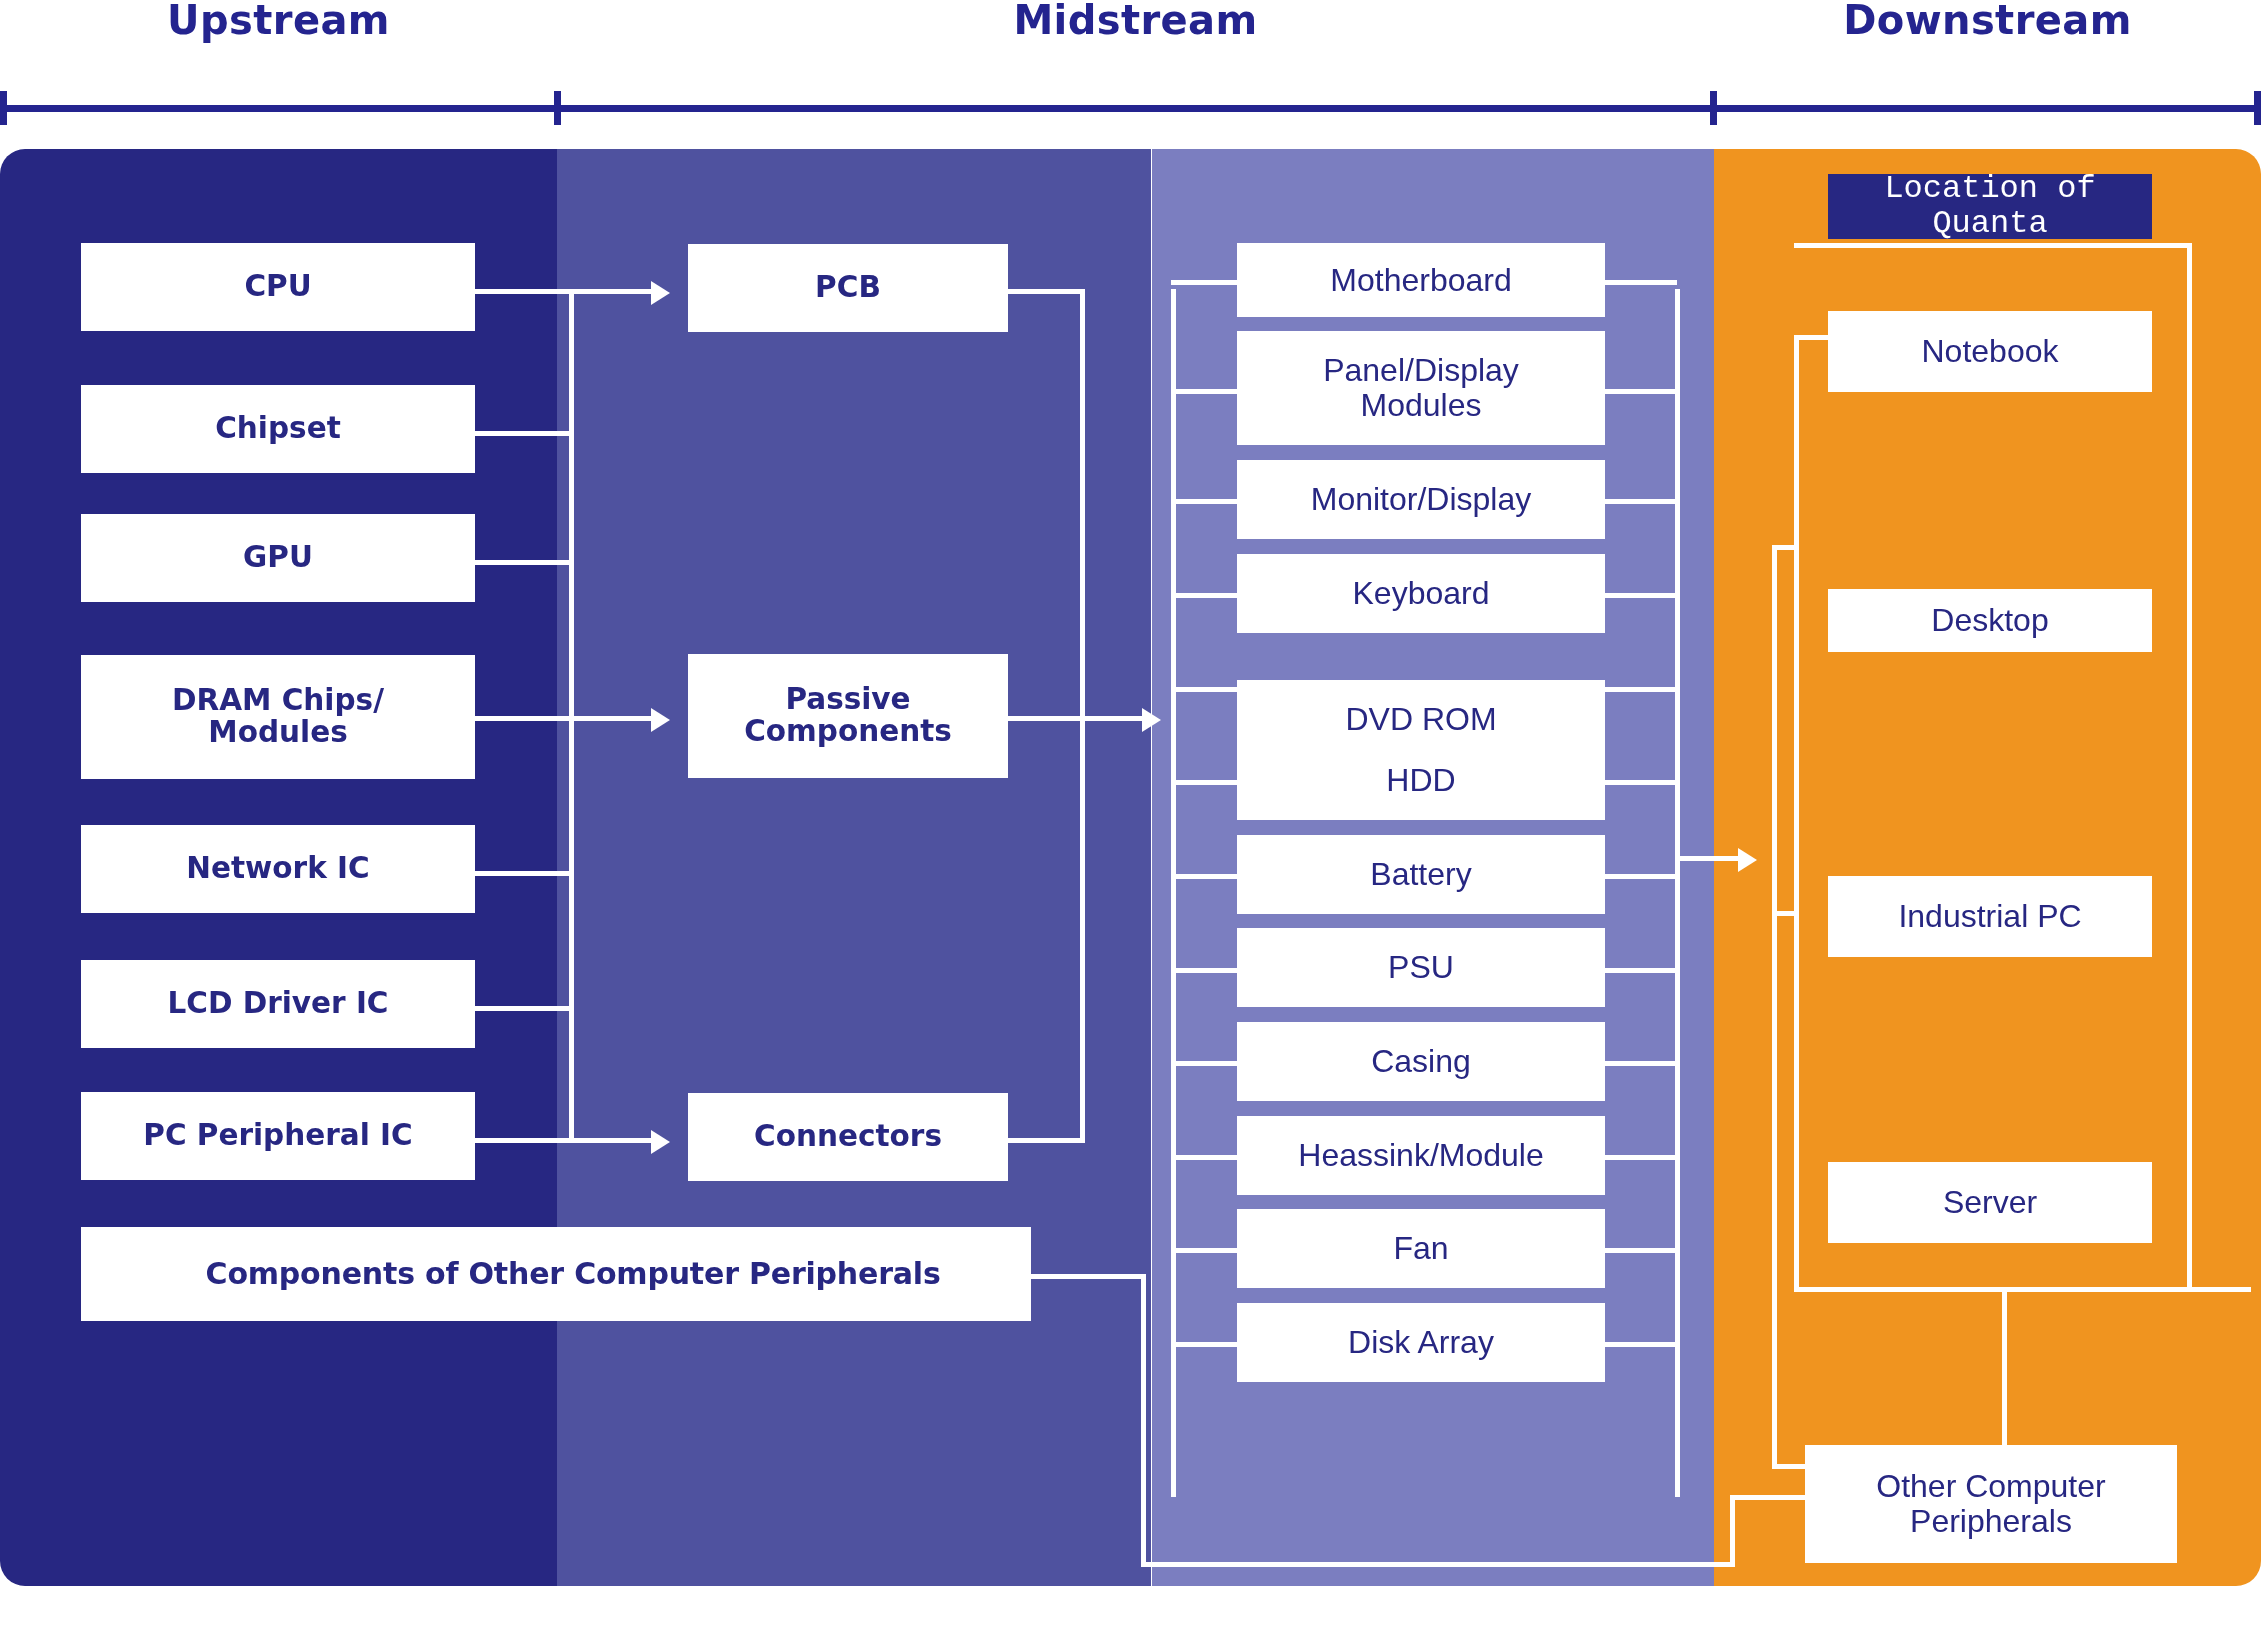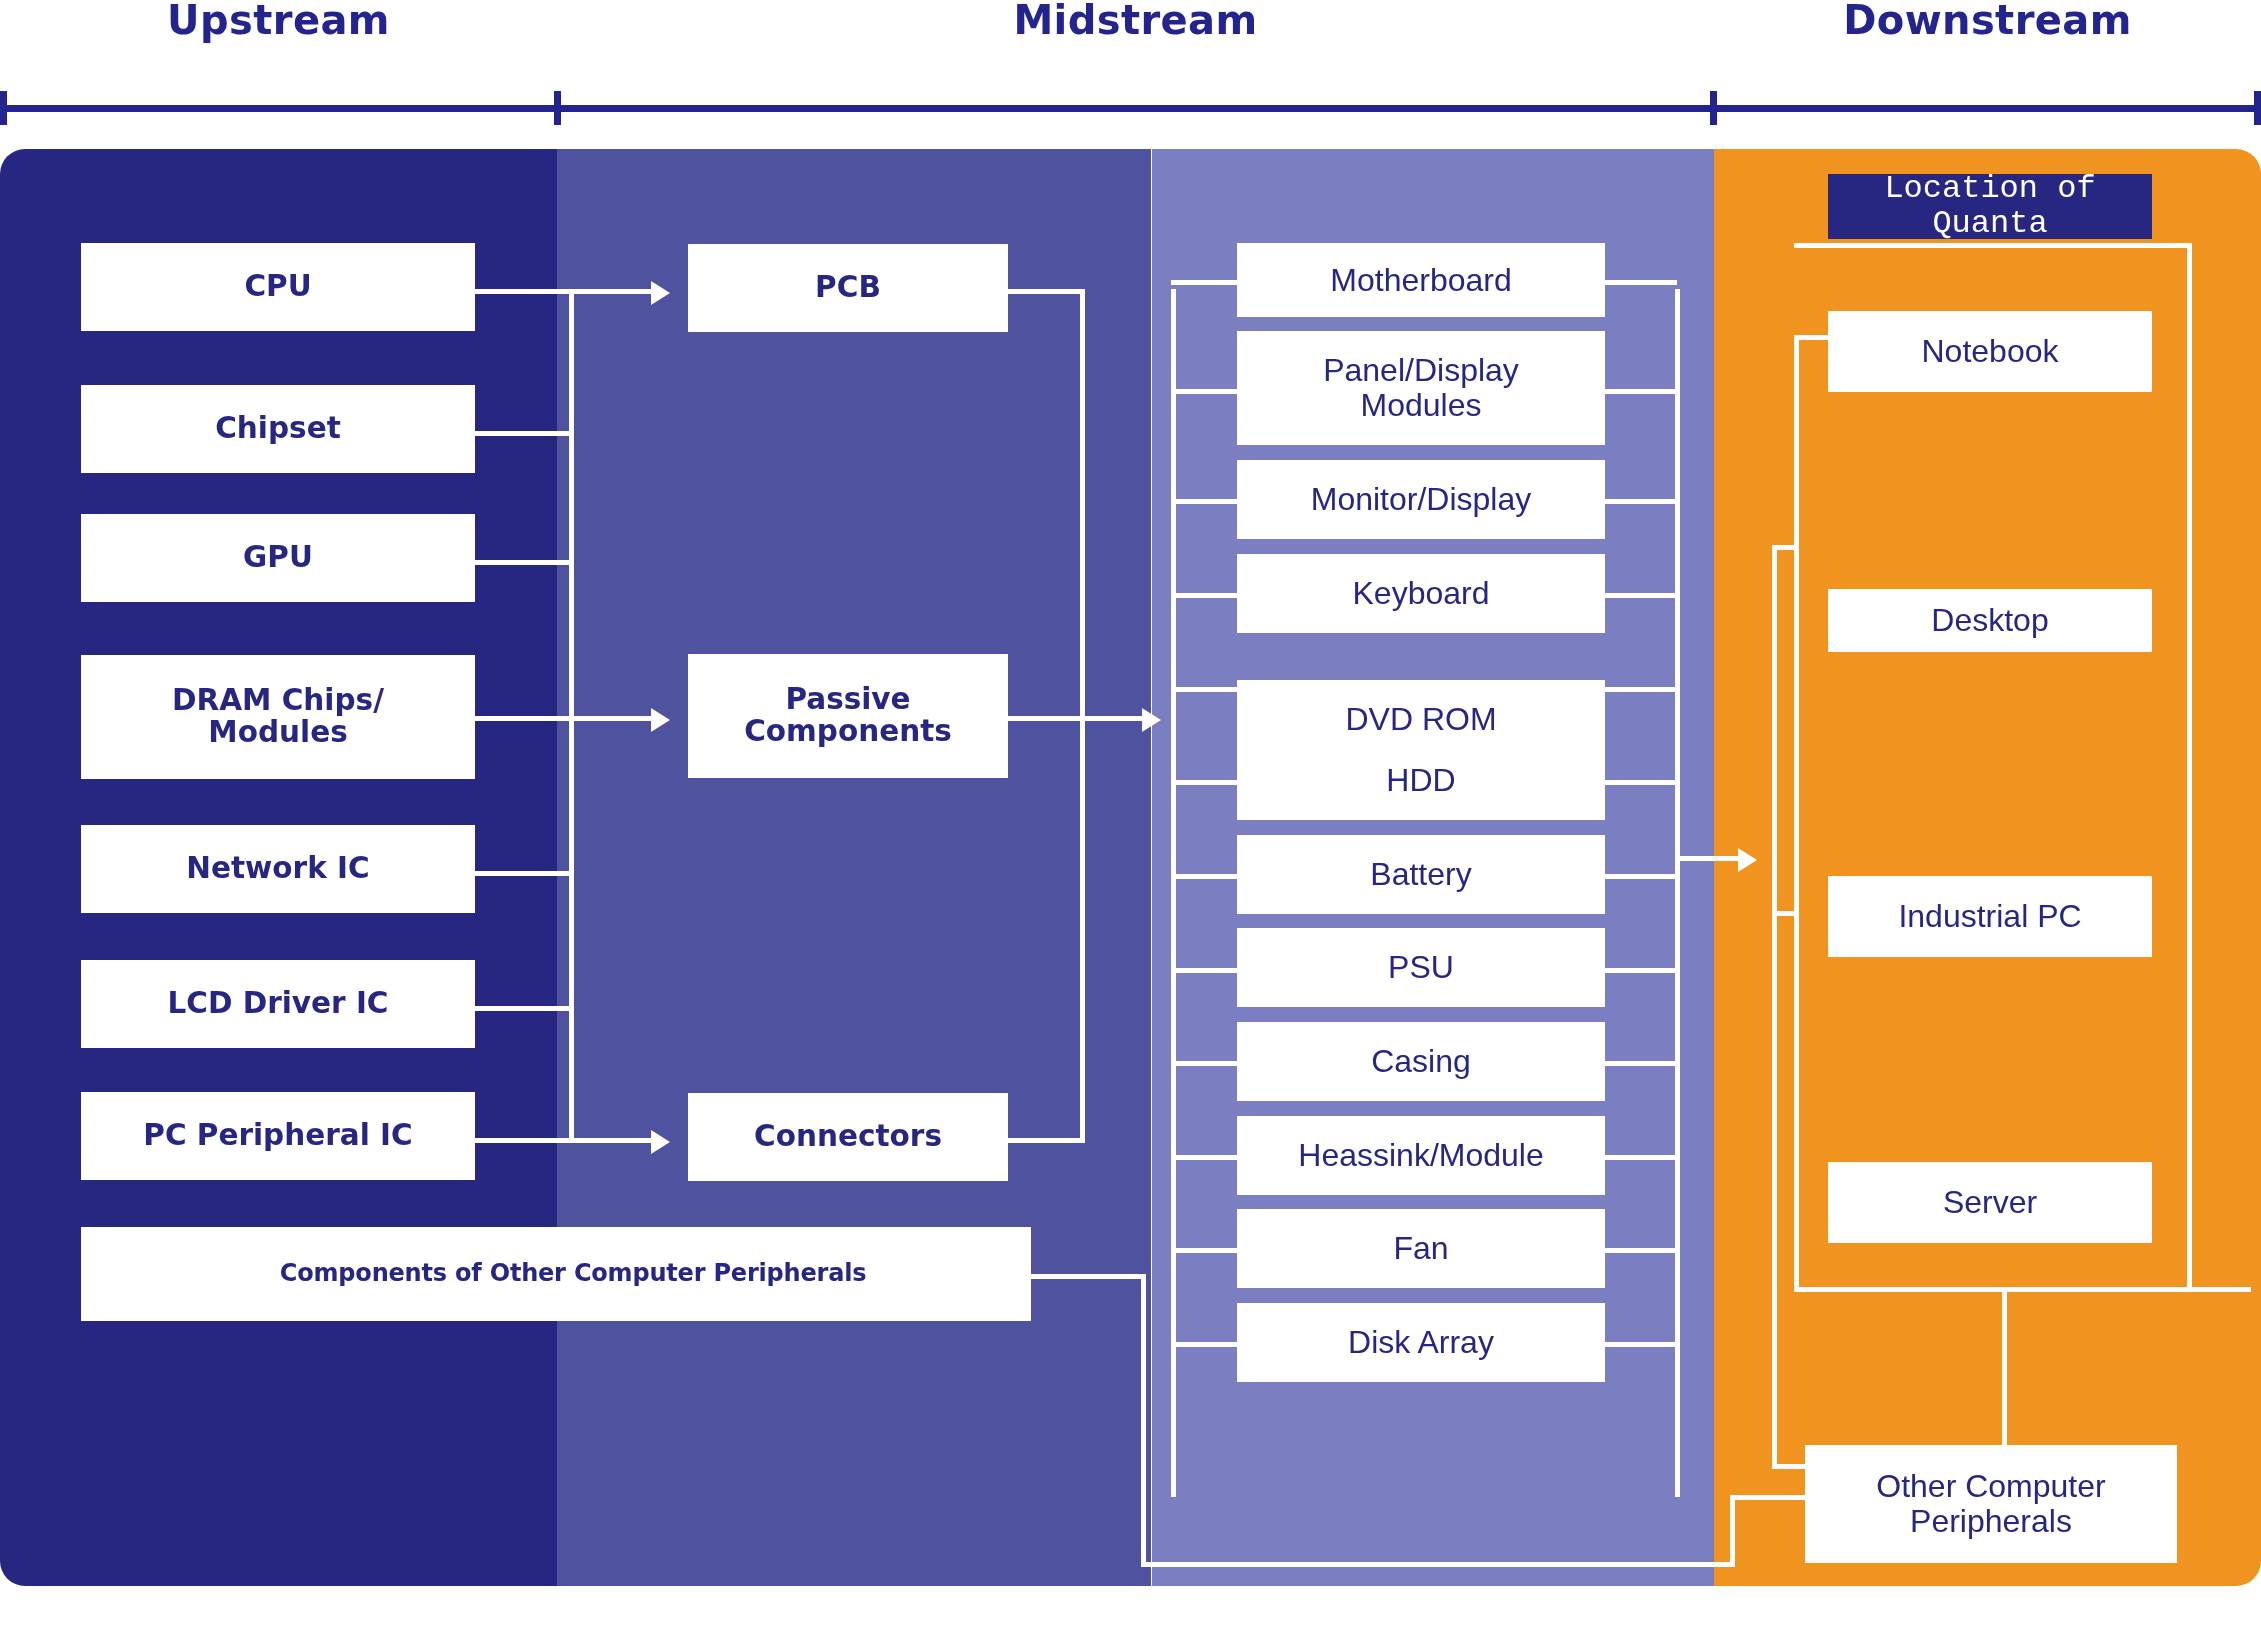--- a/index.html
+++ b/index.html
@@ -24,21 +24,21 @@
   #band-down{left:1714px;width:547px;background:#F0941F;border-top-right-radius:25px;border-bottom-right-radius:25px;}
 
   
   .node{
     position:absolute;background:#ffffff;color:#272782;
     display:flex;align-items:center;justify-content:center;text-align:center;
     line-height:1.08;box-sizing:border-box;padding:1.5px 5.9px;
   }
   .n-bold{font-family:"DejaVu Sans", sans-serif;font-weight:bold;font-size:29.5px;}
   .n-reg{font-family:"Liberation Sans", sans-serif;font-size:32px;}
-  .n-wide{font-family:"DejaVu Sans", sans-serif;font-weight:bold;font-size:24px;letter-spacing:-0.2px;padding-left:40px;}
+  .n-wide{font-family:"DejaVu Sans", sans-serif;font-weight:bold;font-size:30px;letter-spacing:-0.2px;padding-left:40px;}
 
   .quanta{
     position:absolute;background:#272782;color:#ffffff;
     display:flex;align-items:center;justify-content:center;text-align:center;
     font-family:"Liberation Sans", sans-serif;font-size:32px;line-height:1.08;
     box-sizing:border-box;
   }
 
   
   .ln{position:absolute;background:#ffffff;}

